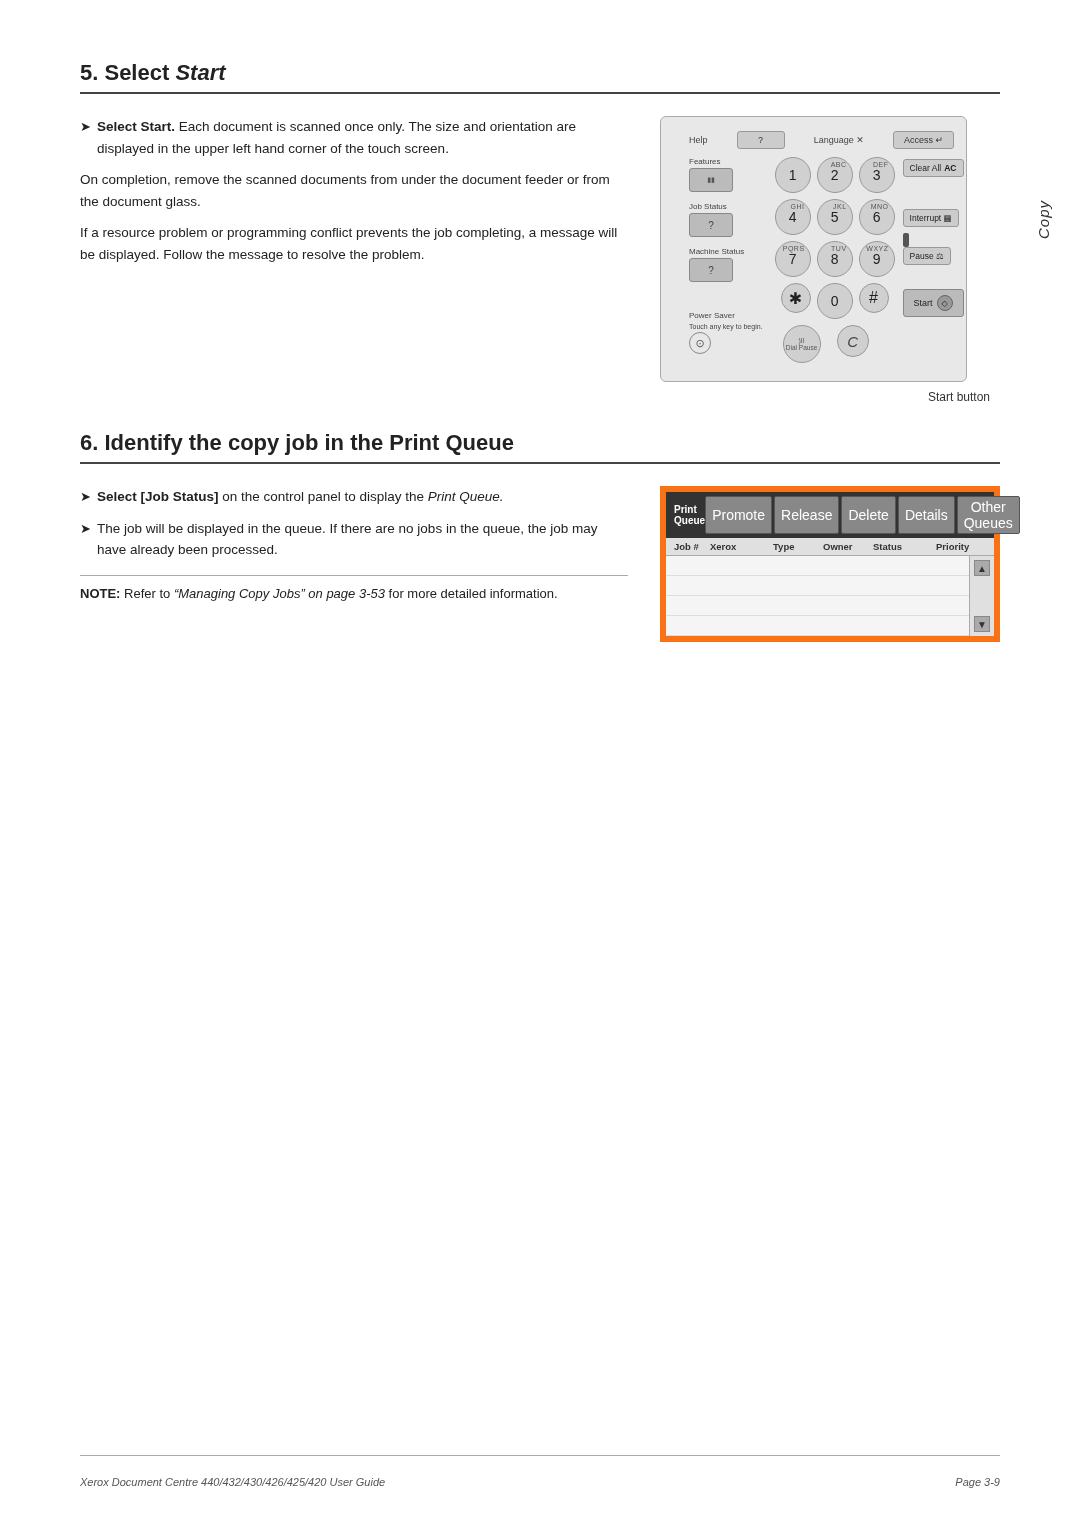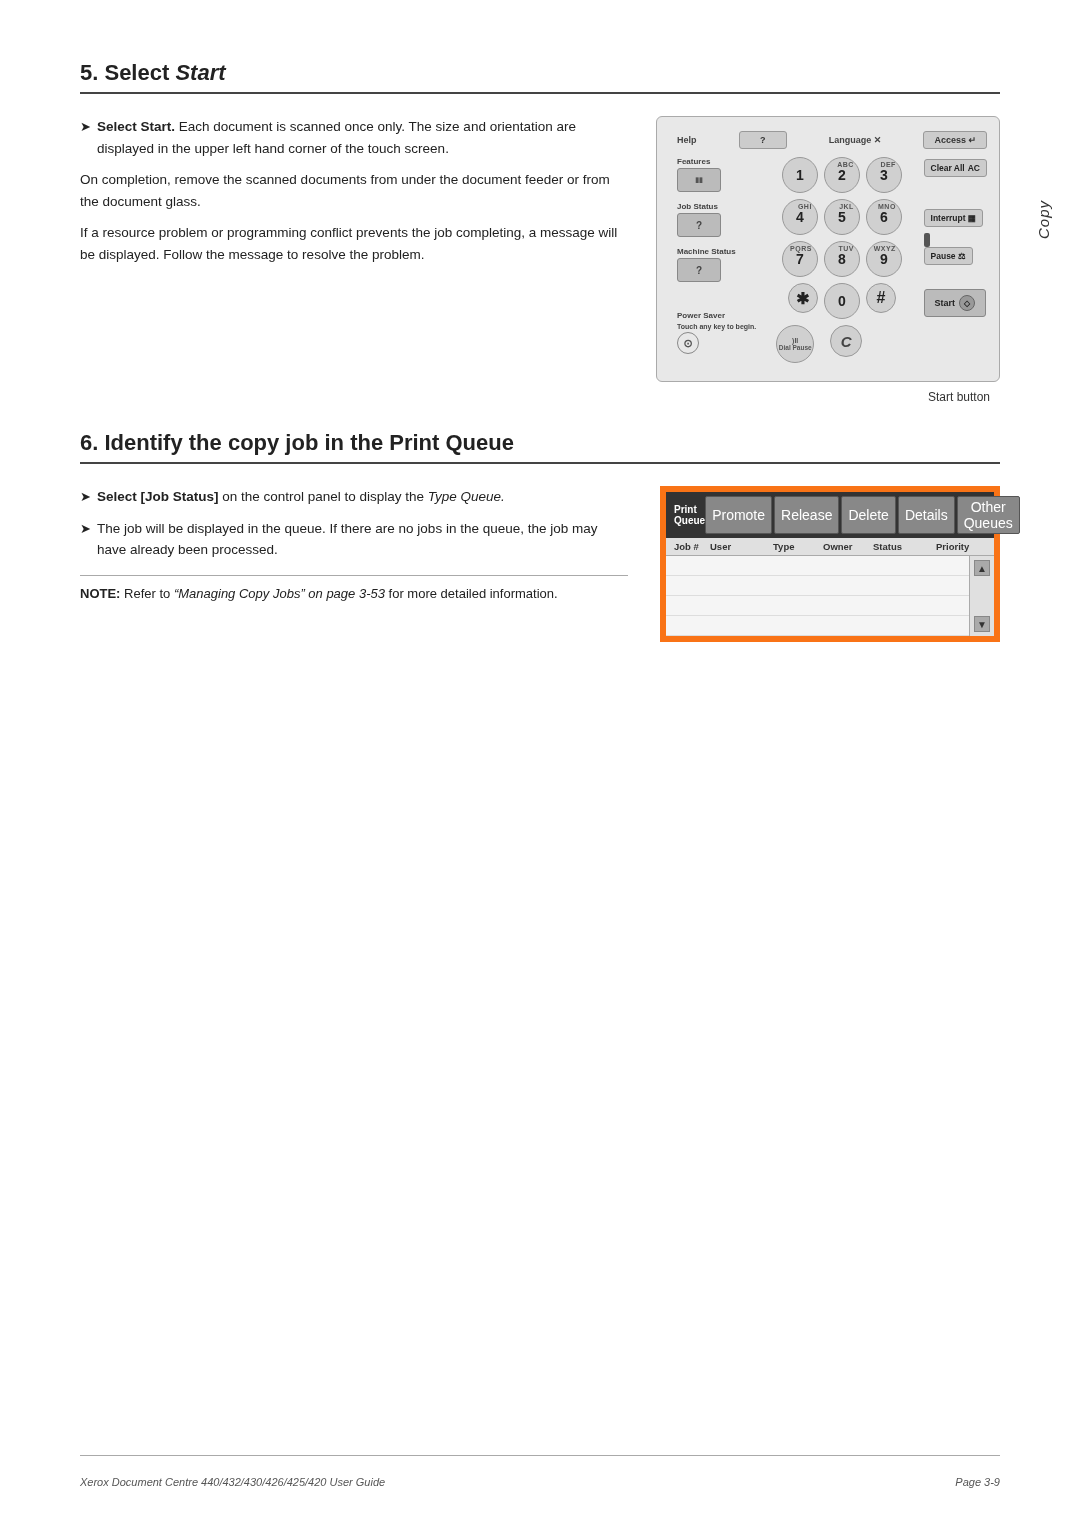--- a/index.html
+++ b/index.html
@@ -81,27 +81,26 @@
       flex-shrink: 0;
     }
 
     
     .keypad-area {
       flex: 0 0 340px;
       position: relative;
     }
 
     .keypad-img {
-      width: 344px;
+      width: 307px;
       background: #e8e8e8;
       border: 1px solid #aaa;
       border-radius: 6px;
-      padding: 14px 12px 12px 20px;
+      padding: 14px 12px 12px 28px;
       position: relative;
-      font-weight: bold;
     }
 
     
     .kp-top-row {
       display: flex;
       justify-content: space-between;
       align-items: center;
       margin-bottom: 8px;
       font-size: 9px;
       color: #333;
@@ -528,21 +527,21 @@
   </div>
 
   <div class="section" style="margin-top:40px;">
     <h2 class="section-title">6. Identify the copy job in the Print Queue</h2>
     <div class="section-content">
 
       <div class="text-col">
         <div class="bullet-item">
           <span class="bullet-arrow">➤</span>
           <span>
-            <strong>Select [Job Status]</strong> on the control panel to display the <em>Type Queue.</em>
+            <strong>Select [Job Status]</strong> on the control panel to display the <em>Print Queue.</em>
           </span>
         </div>
         <div class="bullet-item" style="margin-top:8px;">
           <span class="bullet-arrow">➤</span>
           <span>The job will be displayed in the queue. If there are no jobs in the queue, the job may have already been processed.</span>
         </div>
 
         <div class="note-box">
           <span><strong>NOTE:</strong><span> Refer to </span><em>“Managing Copy Jobs” on page 3-53</em><span> for more detailed information.</span></span>
         </div>
@@ -557,21 +556,21 @@
               <button class="pq-btn">Promote</button>
               <button class="pq-btn">Release</button>
               <button class="pq-btn">Delete</button>
               <button class="pq-btn">Details</button>
               <button class="pq-btn">Other Queues</button>
             </div>
           </div>
 
           <div class="pq-col-header">
             <span class="col-job">Job #</span>
-            <span class="col-name">User</span>
+            <span class="col-name">Xerox</span>
             <span class="col-type">Type</span>
             <span class="col-owner">Owner</span>
             <span class="col-status">Status</span>
             <span class="col-priority">Priority</span>
           </div>
 
           <div class="pq-content-row">
             <div class="pq-main">
               <div class="pq-row"></div>
               <div class="pq-row"></div>

